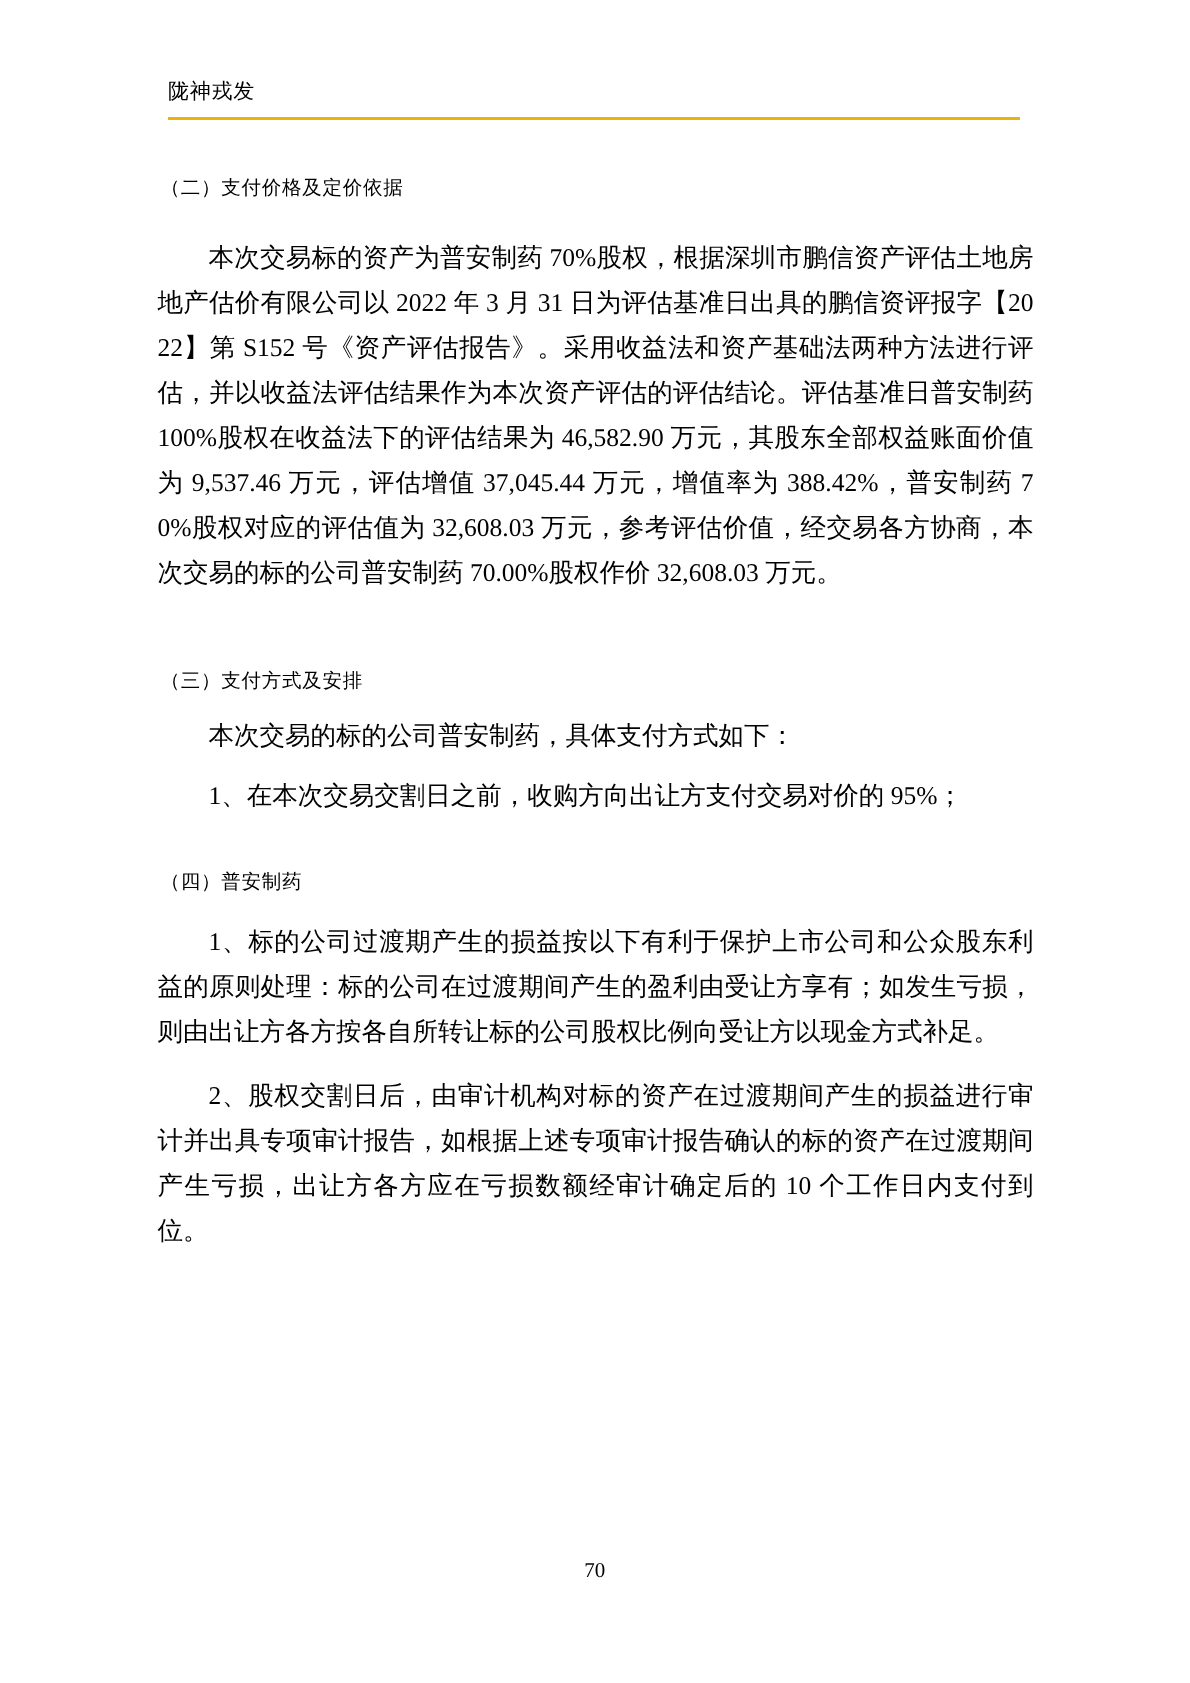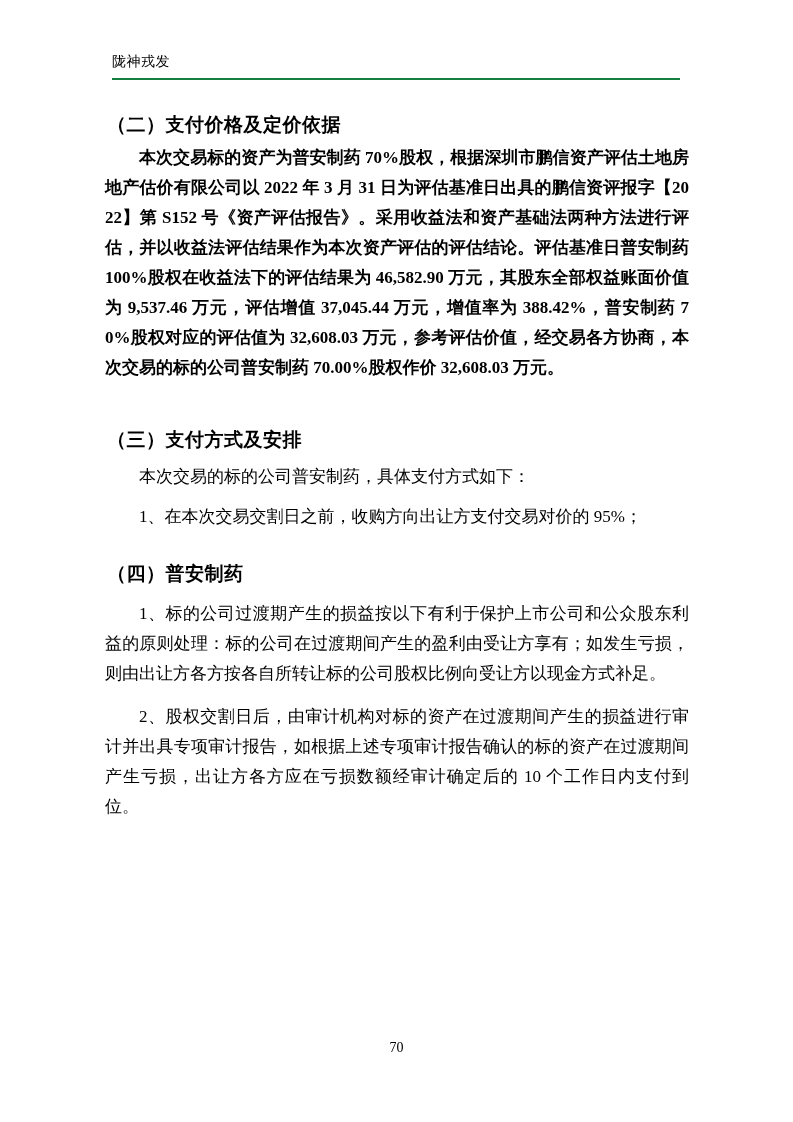--- a/index.html
+++ b/index.html
@@ -20,50 +20,50 @@
     position: absolute;
     top: 52px;
     left: 112px;
     right: 113px;
     display: flex;
     justify-content: space-between;
     align-items: flex-end;
     font-size: 14px;
     line-height: 20px;
     padding-bottom: 6px;
-    border-bottom: 2px solid #15803d;
+    border-bottom: 2px solid #eab308;
     letter-spacing: 0.5px;
   }
   .content {
     position: absolute;
     top: 112px;
     left: 105px;
     width: 584px;
   }
   .content h2 {
     font-family: "Liberation Sans", "DejaVu Sans", sans-serif;
-    font-weight: bold;
-    font-size: 19px;
+    font-weight: normal;
+    font-size: 13px;
     line-height: 26px;
     margin: 0;
     padding-left: 2px;
     letter-spacing: 0.5px;
   }
   .content p {
     font-size: 17px;
     line-height: 30px;
     margin: 0;
     text-align: justify;
     text-justify: inter-ideograph;
     text-indent: 2em;
     word-break: break-all;
   }
   .content h2.s2 { margin-top: 44px; }
   .content h2.s3 { margin-top: 29px; }
-  .content p.p1 { margin-top: 5px; font-weight: bold; }
+  .content p.p1 { margin-top: 19px; }
   .content p.p2 { margin-top: 9px; }
   .content p.p3 { margin-top: 10px; }
   .content p.p4 { margin-top: 13px; }
   .content p.p5 { margin-top: 12px; }
   .content p.p6 { margin-top: 12px; }
   .content p.p7 { margin-top: 13px; }
   .footer {
     position: absolute;
     top: 1038px;
     left: 0;

